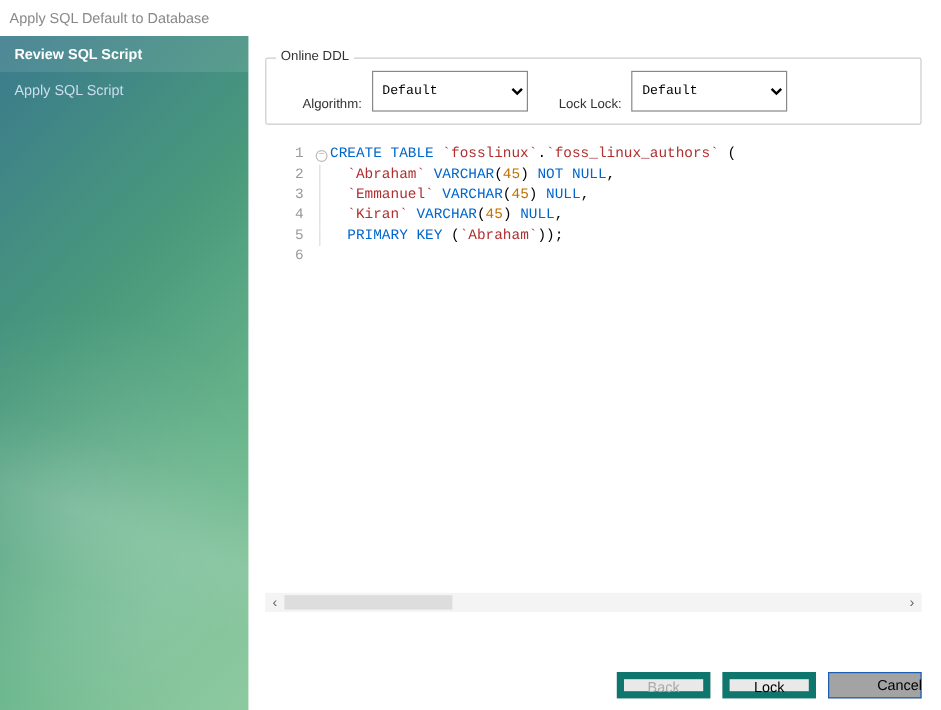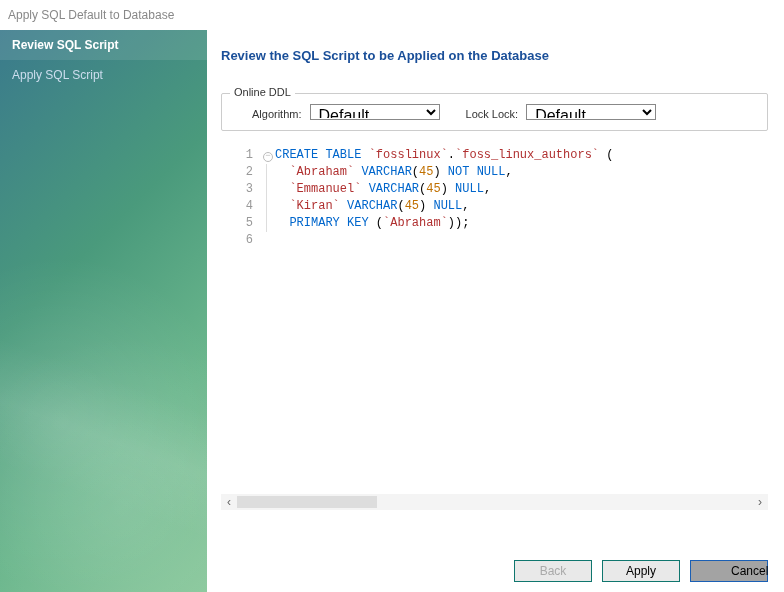--- a/index.html
+++ b/index.html
@@ -16,60 +16,59 @@
   .sidebar-item { padding: 8px 12px; color: #cde; font-size: 12px; cursor: pointer; }
   .sidebar-item.active { background: rgba(255,255,255,0.1); color: #fff; font-weight: bold; }
   .main { flex: 1; padding: 18px 16px 10px 14px; position: relative; display: flex; flex-direction: column; }
   .heading { color: #1a4f99; font-weight: bold; font-size: 13px; margin-bottom: 30px; }
   .ddl-group { border: 1px solid #ccc; border-radius: 2px; padding: 10px 10px 10px 10px; position: relative; margin-bottom: 10px; }
   .ddl-group .legend { position: absolute; top: -8px; left: 8px; background: #fff; padding: 0 4px; font-size: 11px; color: #333; }
   .ddl-row { display: flex; align-items: flex-end; gap: 8px; }
   .ddl-label { font-size: 11px; color: #333; white-space: nowrap; }
   .ddl-label.alg { margin-left: 20px; }
   .ddl-label.lock { margin-left: 18px; }
-  .select { border: 1px solid #888; background: #fff; height: 16px; font-size: 16px; padding: 1px 4px; appearance: auto; }
+  .select { border: 1px solid #888; background: #fff; height: 34px; font-size: 11px; padding: 1px 4px; appearance: auto; font-family: Liberation Mono, monospace; }
   .select.alg { width: 130px; }
   .select.lock { width: 130px; }
   .editor { flex: 1; display: flex; font-family: Consolas, "Courier New", monospace; font-size: 12px; line-height: 17px; margin-top: 6px; overflow: hidden; }
   .gutter { width: 40px; text-align: right; color: #999; padding-right: 8px; user-select: none; }
   .gutter div { height: 17px; }
   .fold-col { width: 14px; color: #999; }
   .fold-col div { height: 17px; text-align: center; }
   .fold-icon { width: 10px; height: 10px; border: 1px solid #bbb; border-radius: 50%; display: inline-flex; align-items: center; justify-content: center; font-size: 9px; line-height: 1; color: #bbb; margin-top: 3px; cursor: pointer; }
   .fold-line { width: 1px; height: 17px; background: #ddd; margin-left: 5px; }
   .code { flex: 1; white-space: pre; }
   .code div { height: 17px; }
   .kw { color: #0066cc; }
   .ident { color: #b03030; }
   .num { color: #c07000; }
   .scroll-strip { height: 16px; background: #f4f4f4; margin-top: auto; display: flex; align-items: center; position: relative; }
   .scroll-strip .arrow { width: 16px; height: 16px; display:flex; align-items:center; justify-content:center; color:#666; cursor:pointer; }
   .scroll-strip .track { flex:1; height:16px; position:relative; }
   .scroll-strip .thumb { position:absolute; left:0; top:2px; height:12px; width:140px; background:#ddd; cursor:pointer; }
   .button-row { display: flex; justify-content: flex-end; gap: 10px; padding-top: 50px; }
-  .btn { width: 78px; height: 22px; border: 1px solid #0f766e; background: #e9e9e9; font-size: 12px; cursor: pointer; }
+  .btn { width: 78px; height: 22px; border: 6px solid #0f766e; background: #e9e9e9; font-size: 12px; cursor: pointer; }
   .btn.disabled { color: #aaa; cursor: default; }
   .btn.default { border: 1.5px solid #1a5fb4; background: #a3a3a3; padding-left: 40px; }
 </style>
 </head>
 <body>
 
 <div class="window-title-bar">
   <span>Apply SQL Default to Database</span>
   <span class="close-btn">✕</span>
 </div>
 
 <div class="content">
   <div class="sidebar" id="sidebar">
       <div class="sidebar-item active">Review SQL Script</div>
       <div class="sidebar-item">Apply SQL Script</div>
     </div>
 
   <div class="main">
-    <div class="heading">Review the SQL Script to be Applied on the Database</div>
 
     <fieldset class="ddl-group">
       <span class="legend">Online DDL</span>
       <div class="ddl-row">
         <span class="ddl-label alg">Algorithm:</span>
         <select class="select alg">
           <option selected="">Default</option>
         </select>
         <span class="ddl-label lock">Lock Lock:</span>
         <select class="select lock">
@@ -109,17 +108,17 @@
     <div class="scroll-strip">
       <div class="arrow">‹</div>
       <div class="track">
         <div class="thumb"></div>
       </div>
       <div class="arrow">›</div>
     </div>
 
     <div class="button-row">
       <button class="btn disabled" disabled="">Back</button>
-      <button class="btn">Apply</button>
+      <button class="btn">Lock</button>
       <button class="btn default">Cancel</button>
     </div>
   </div>
 </div>
 
 </body></html>

